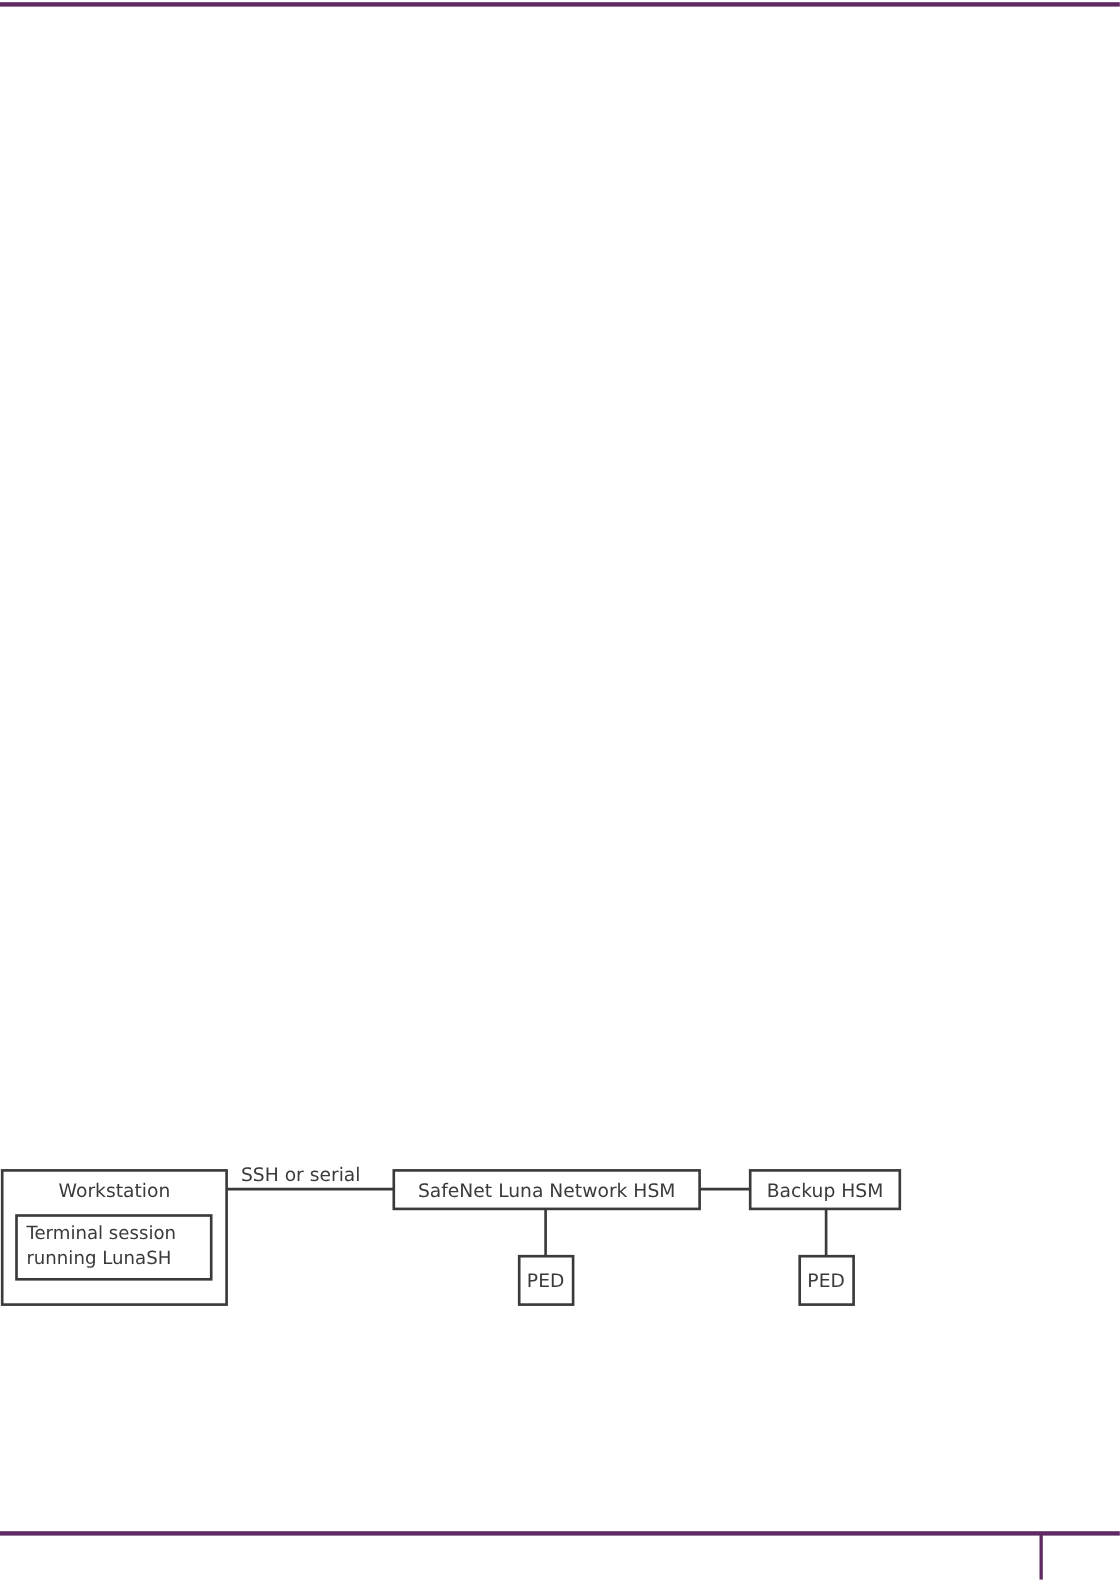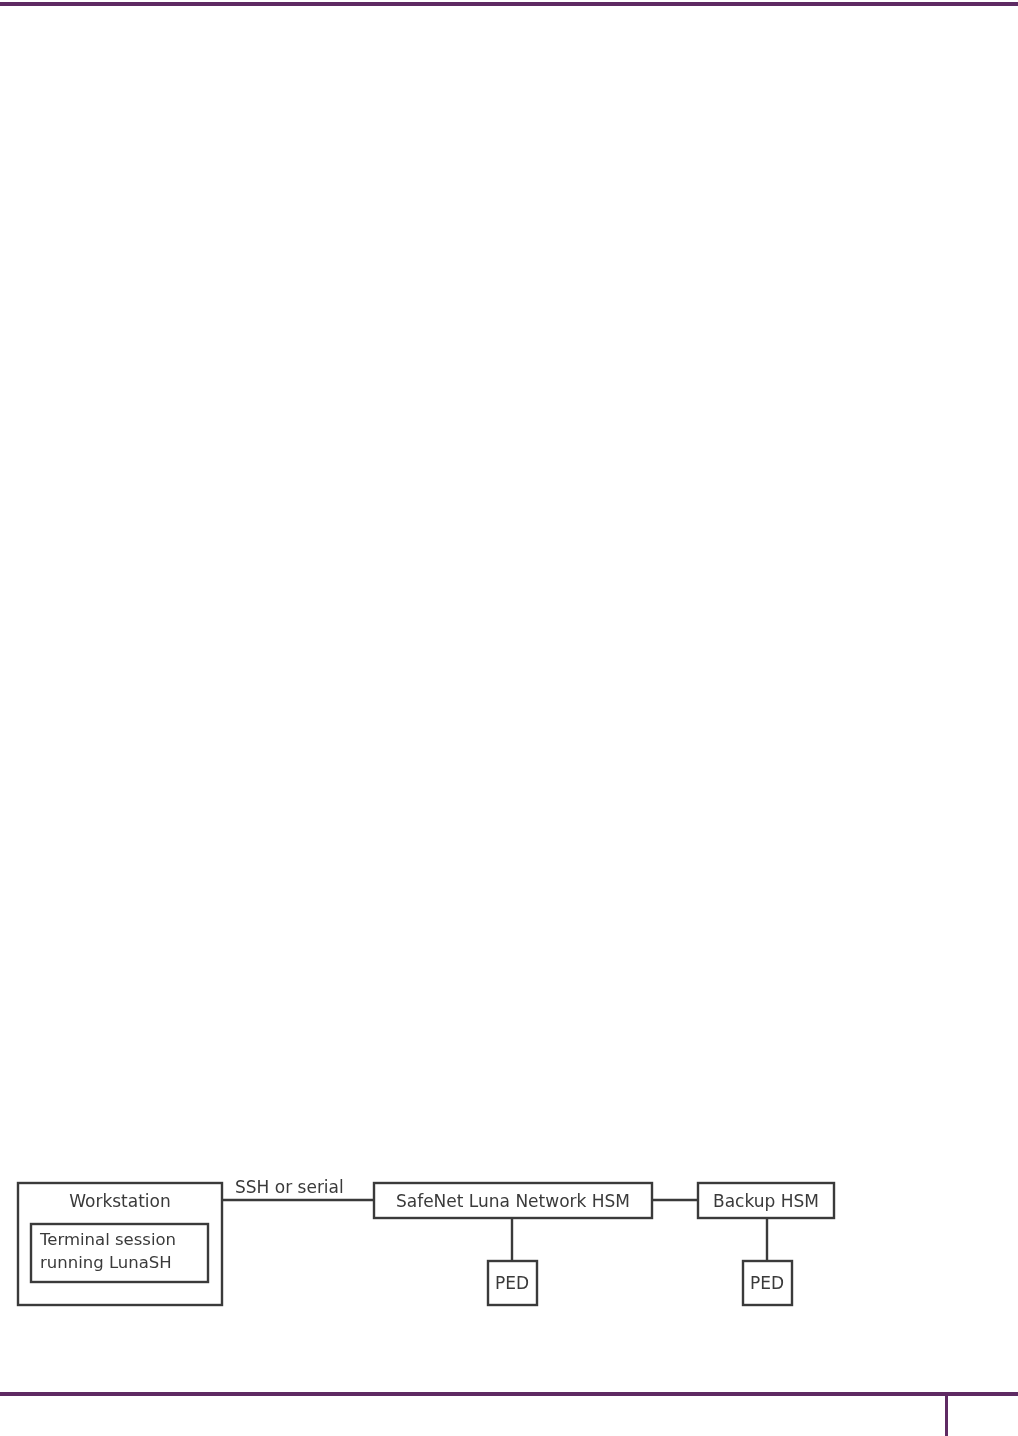--- a/index.html
+++ b/index.html
@@ -39,24 +39,23 @@
     top: 1394px;
     width: 3px;
     height: 42px;
     background: #5F2A63;
   }
 
   
   .diagram {
     position: absolute;
     left: 0;
-    top: 1164px;
+    top: 1045px;
     width: 884px;
     height: 170px;
-    margin-left: 16px;
   }
   .diagram svg {
     display: block;
   }
   .dg-text {
     font-family: "DejaVu Sans", "Liberation Sans", sans-serif;
     font-size: 17px;
     fill: #3a3a3a;
   }
   .dg-text-sm {

